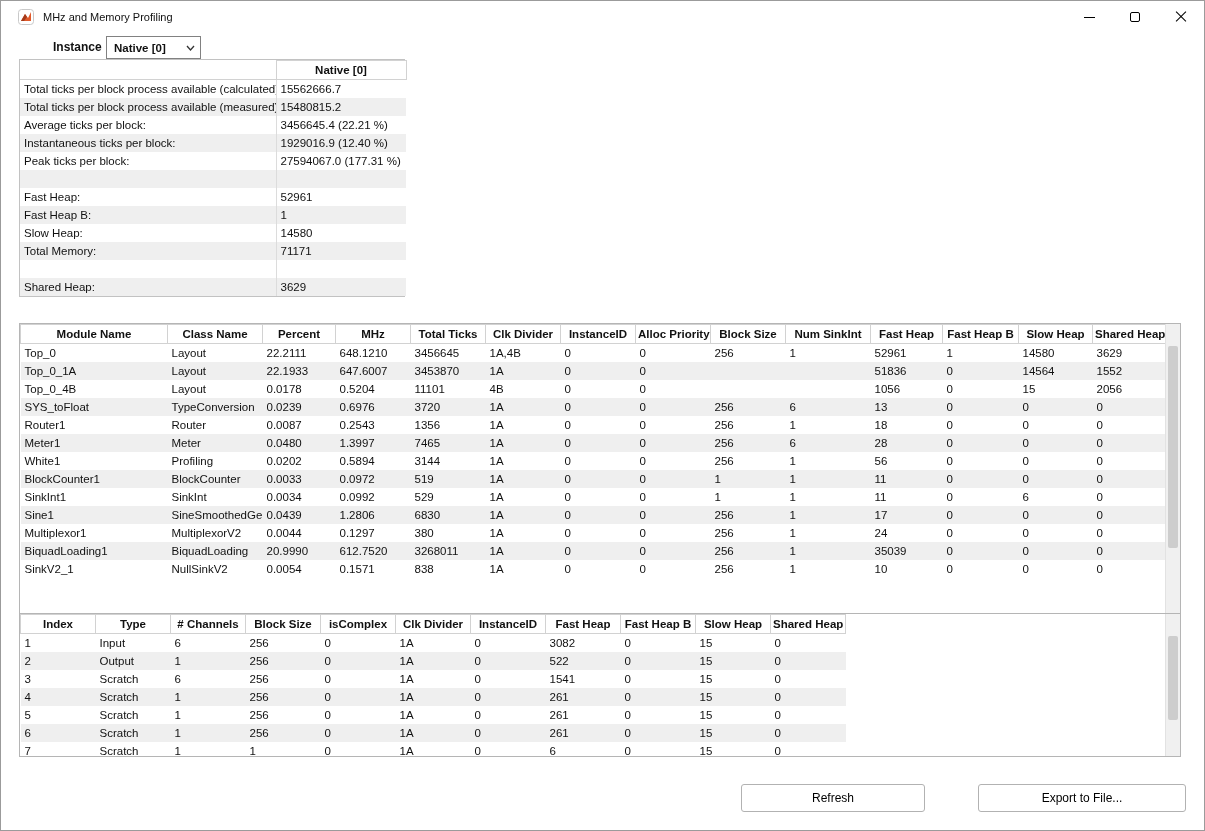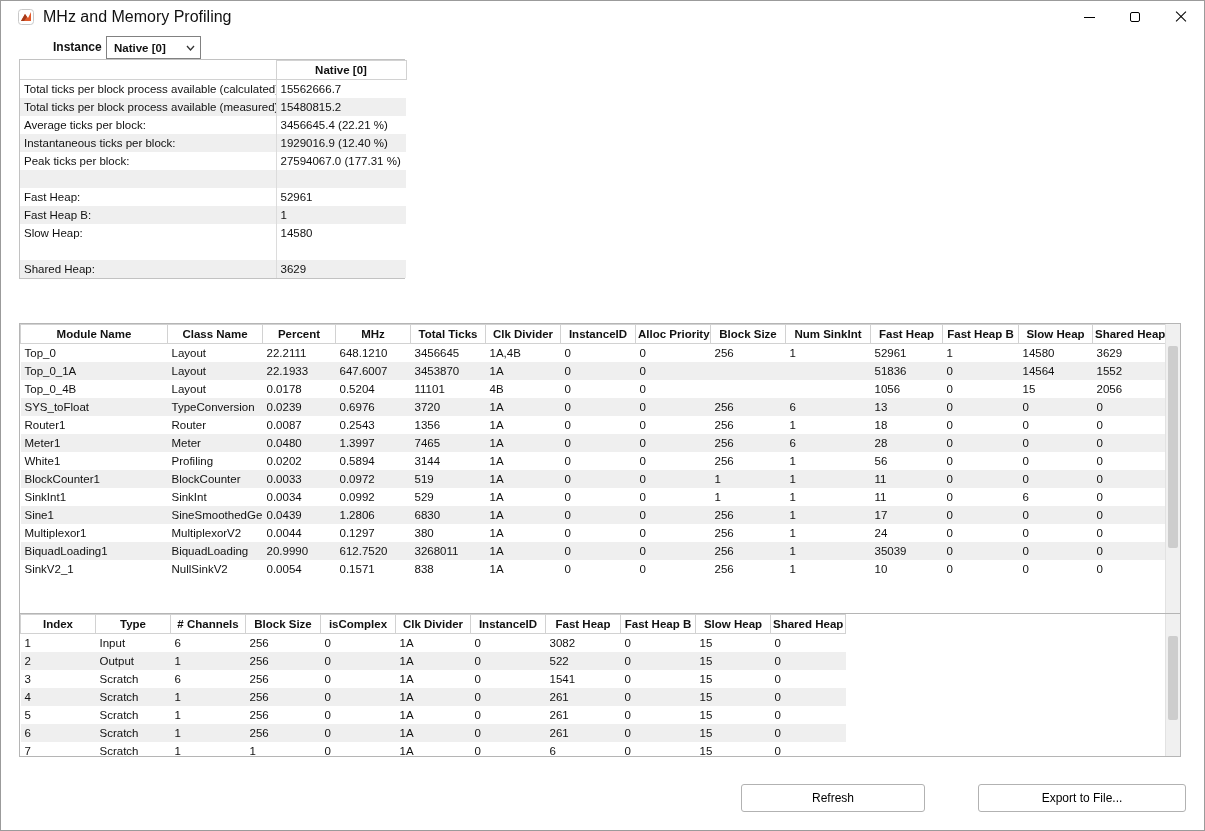--- a/index.html
+++ b/index.html
@@ -2,21 +2,21 @@
 <html><head>
 <meta charset="utf-8">
 <style>
   * { margin:0; padding:0; box-sizing:border-box; }
   html, body { width:1205px; height:831px; background:#fff; font-family:"Liberation Sans", sans-serif; color:#111; }
   .window { position:relative; width:1205px; height:831px; background:#ffffff; border:1px solid #9b9b9b; overflow:hidden; }
 
   
   .titlebar { position:absolute; top:0; left:0; right:0; height:32px; background:#fff; display:flex; align-items:center; }
   .app-icon { width:16px; height:16px; margin-left:17px; flex:0 0 auto; }
-  .title-text { margin-left:9px; font-size:16px; white-space:nowrap; }
+  .title-text { margin-left:9px; font-size:11px; white-space:nowrap; }
   .win-controls { position:absolute; right:0; top:0; height:32px; display:flex; }
   .win-btn { width:46px; height:32px; display:flex; align-items:center; justify-content:center; background:#fff; border:none; cursor:default; }
   .glyph-min { display:block; width:11px; height:1px; background:#000; }
   .glyph-max { display:block; width:10px; height:10px; border:1px solid #000; border-radius:2px; }
   .glyph-close { position:relative; display:block; width:12px; height:12px; }
   .glyph-close::before, .glyph-close::after { content:""; position:absolute; left:-1px; top:5px; width:14px; height:1px; background:#000; }
   .glyph-close::before { transform:rotate(45deg); }
   .glyph-close::after { transform:rotate(-45deg); }
 
   
@@ -130,20 +130,24 @@
             <td>52961</td>
           </tr>
           <tr class="stripe">
             <td>Fast Heap B:</td>
             <td>1</td>
           </tr>
           <tr>
             <td>Slow Heap:</td>
             <td>14580</td>
           </tr>
+          <tr class="stripe">
+            <td>Total Memory:</td>
+            <td>71171</td>
+          </tr>
           <tr>
             <td></td>
             <td></td>
           </tr>
           <tr class="stripe">
             <td>Shared Heap:</td>
             <td>3629</td>
           </tr>
         </tbody>
     </table>

